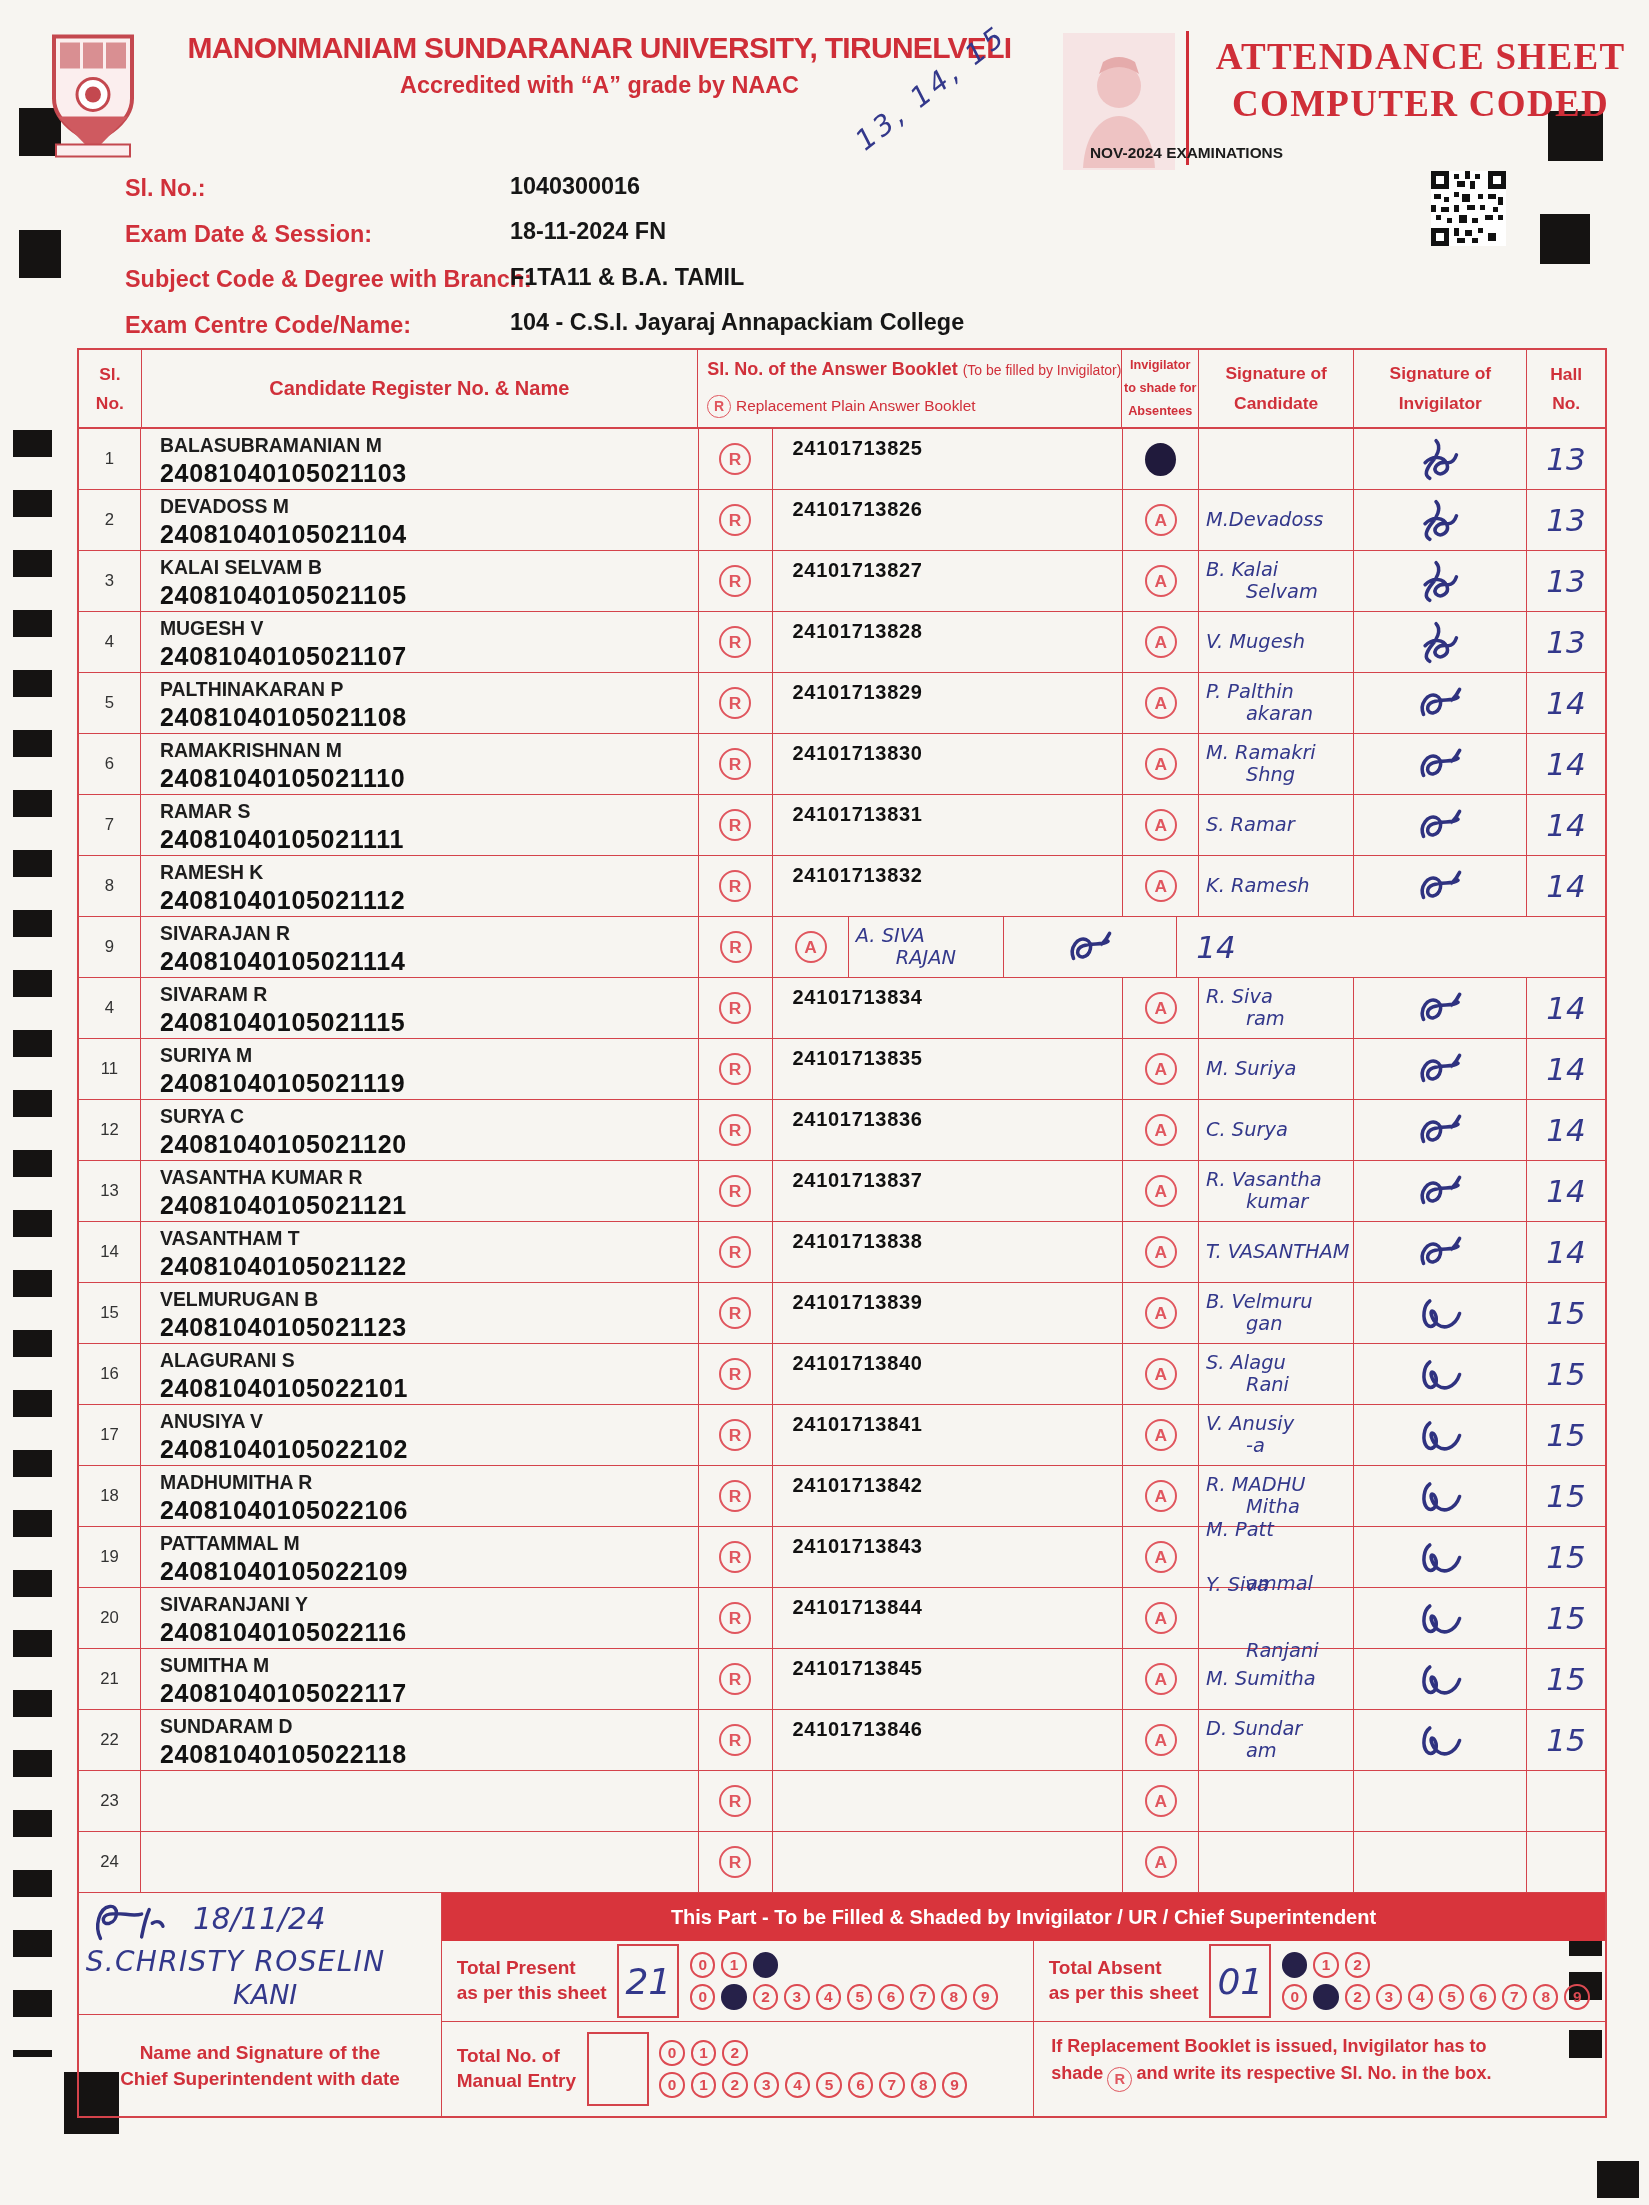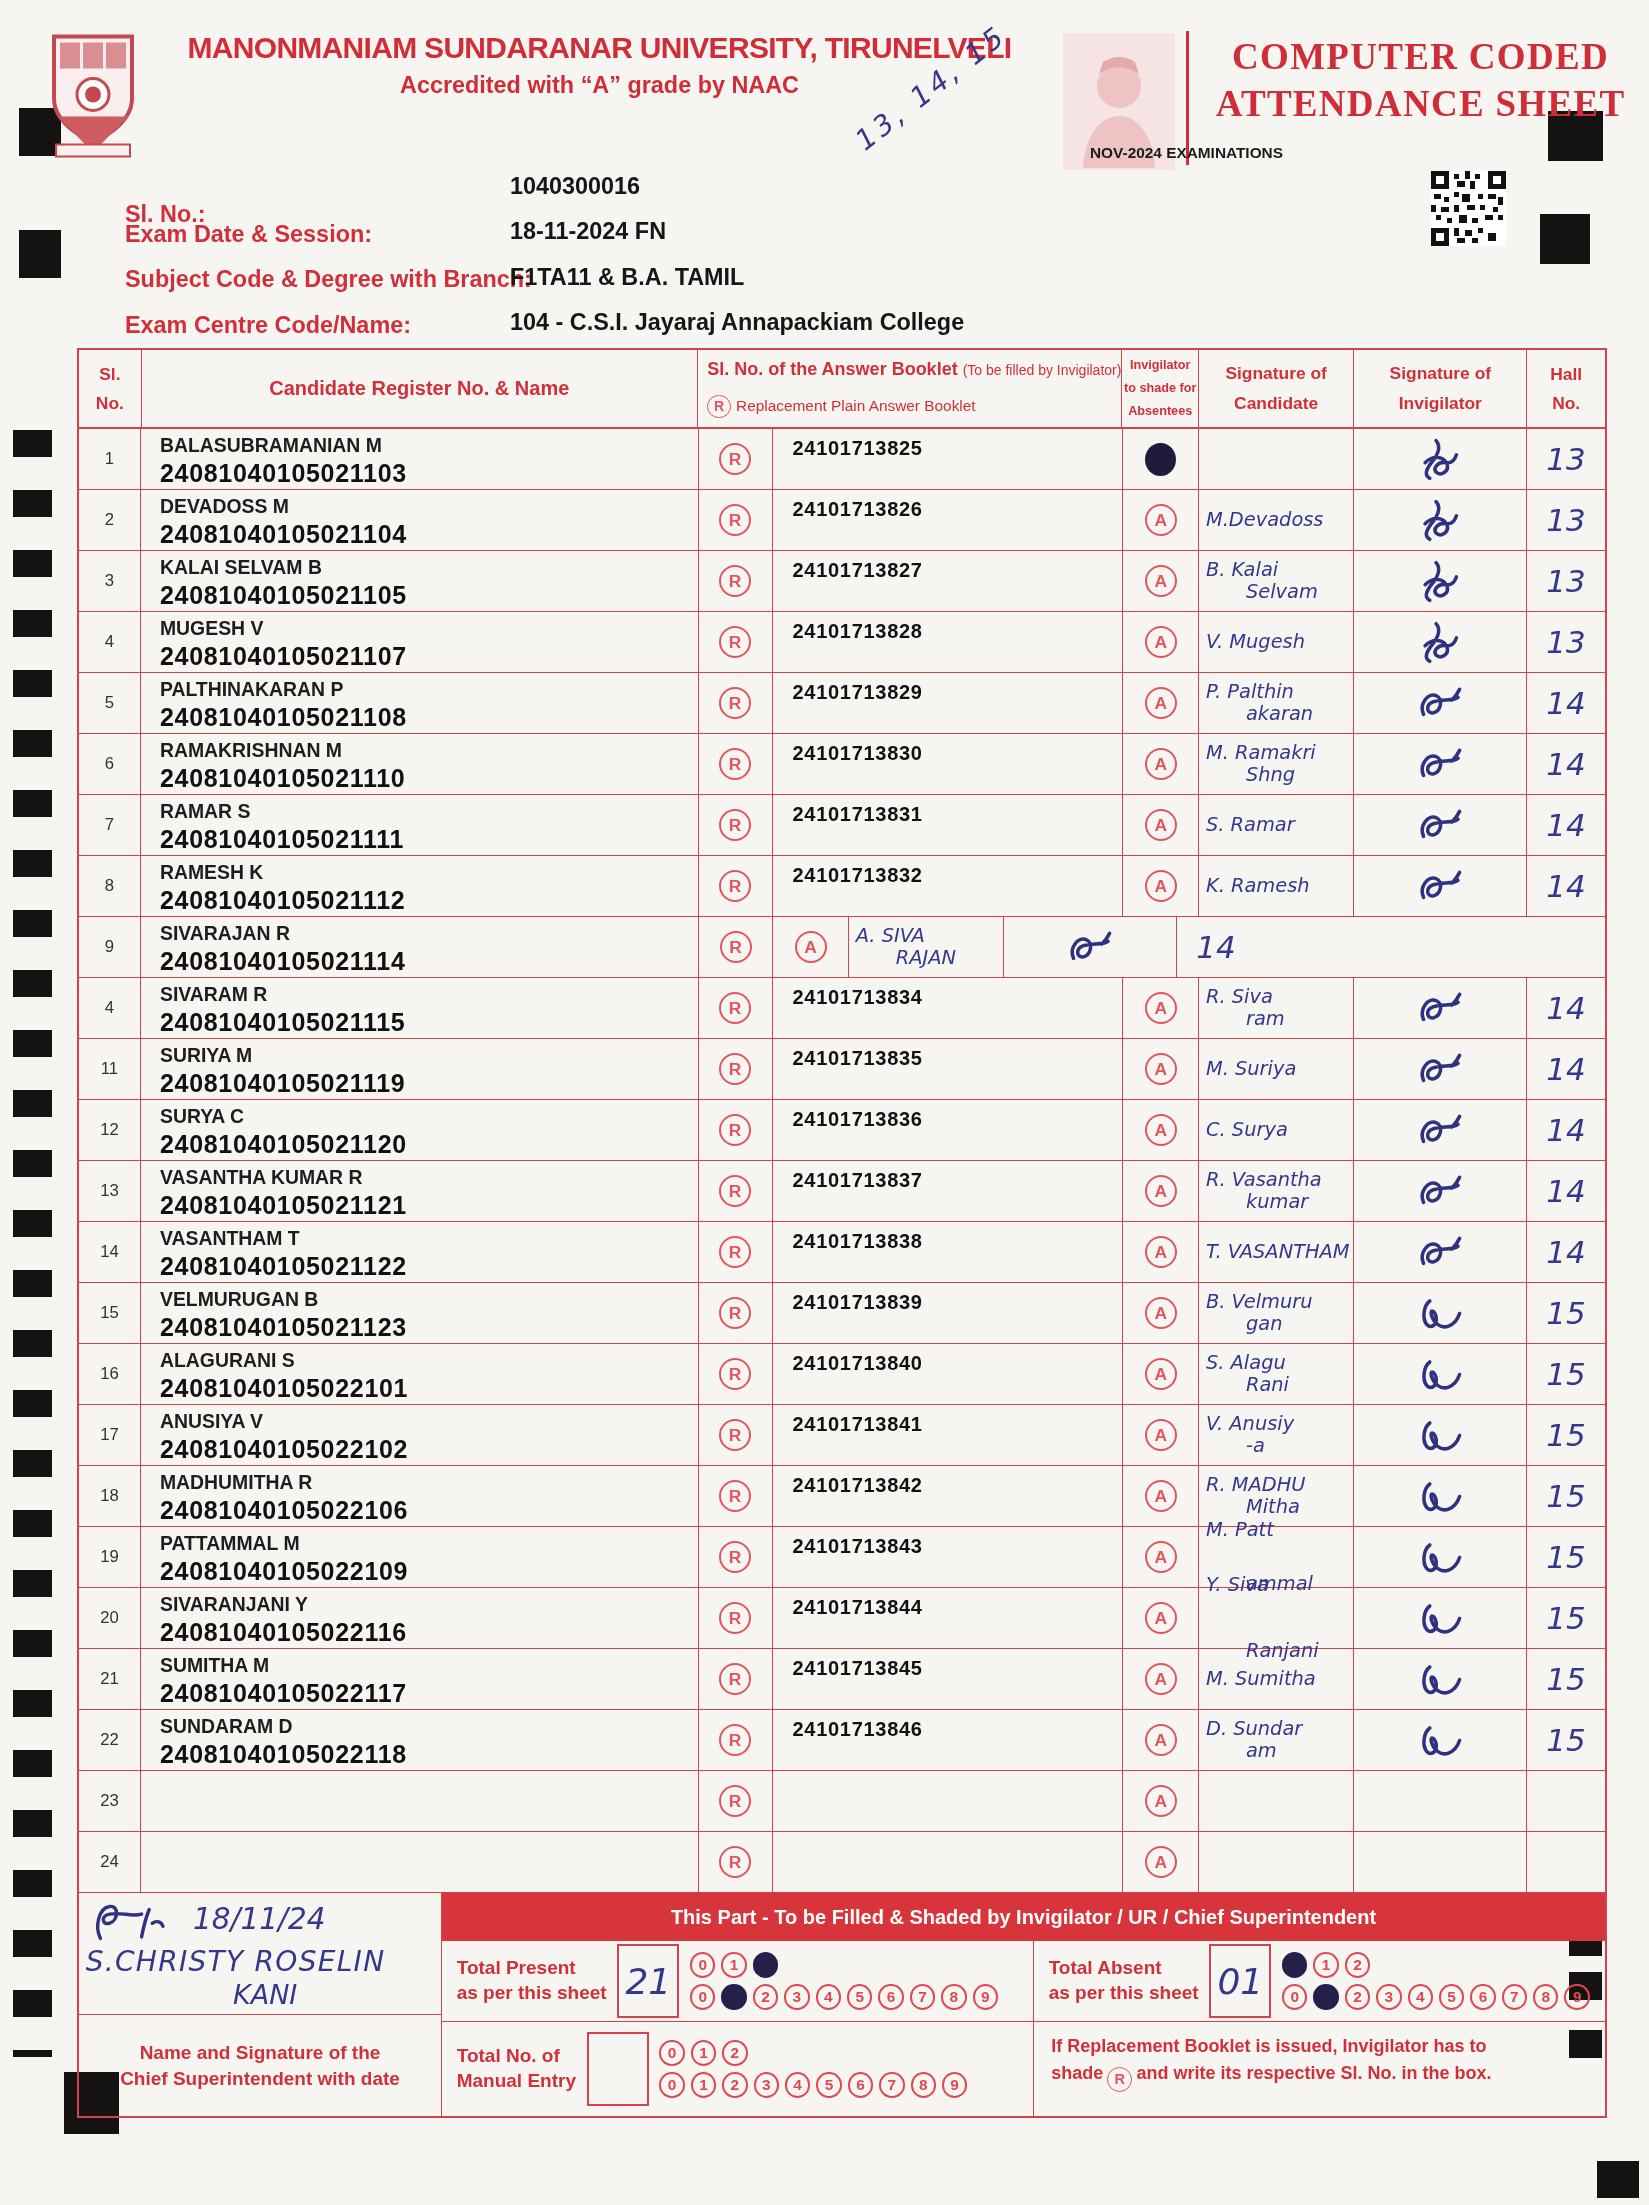--- a/index.html
+++ b/index.html
@@ -126,22 +126,22 @@
   <div class="watermark">
     <svg width="100" height="124" viewBox="0 0 100 120">
       <circle cx="50" cy="38" r="22" fill="#eec3c3"></circle>
       <path d="M14 120 C16 84 34 68 50 68 C66 68 84 84 86 120 Z" fill="#eec3c3"></path>
       <path d="M30 26 q20 -14 40 0 l-4 -12 q-16 -10 -32 0 Z" fill="#e5abab"></path>
     </svg>
   </div>
   <div class="vdiv"></div>
 
   <div class="sheet-title">
+    <div>ATTENDANCE SHEET</div>
     <div>COMPUTER  CODED</div>
-    <div>ATTENDANCE SHEET</div>
   </div>
   <div class="exam-session">NOV-2024 EXAMINATIONS</div>
   <div class="hw-note hand">13, 14, 15</div>
 
   <div class="qr">
     <svg width="75" height="75" viewBox="0 0 29 29" shape-rendering="crispEdges">
       <rect width="29" height="29" fill="#fff"></rect>
       <g fill="#111">
         <path d="M0 0h7v7h-7z M2 2h3v3h-3z" fill-rule="evenodd"></path>
         <path d="M22 0h7v7h-7z M24 2h3v3h-3z" fill-rule="evenodd"></path>
@@ -173,21 +173,21 @@
         <rect x="9" y="22" width="2" height="3"></rect>
           <rect x="13" y="23" width="3" height="2"></rect>
         <rect x="18" y="22" width="2" height="2"></rect>
           <rect x="22" y="24" width="3" height="3"></rect>
         <rect x="10" y="26" width="3" height="2"></rect>
           <rect x="16" y="26" width="2" height="2"></rect>
       </g>
     </svg>
   </div>
 
-  <div class="flabel" style="top:175px;margin-top:26px;">Sl. No.:</div>
+  <div class="flabel" style="top:175px;">Sl. No.:</div>
   <div class="fvalue" style="top:173px;">1040300016</div>
   <div class="flabel" style="top:221px;">Exam Date &amp; Session:</div>
   <div class="fvalue" style="top:218px;">18-11-2024 FN</div>
   <div class="flabel" style="top:266px;">Subject Code &amp; Degree with Branch:</div>
   <div class="fvalue" style="top:264px;">F1TA11 &amp; B.A. TAMIL</div>
   <div class="flabel" style="top:312px;">Exam Centre Code/Name:</div>
   <div class="fvalue" style="top:309px;">104 - C.S.I. Jayaraj Annapackiam College</div>
 
   <svg width="0" height="0" style="position:absolute">
     <defs>

